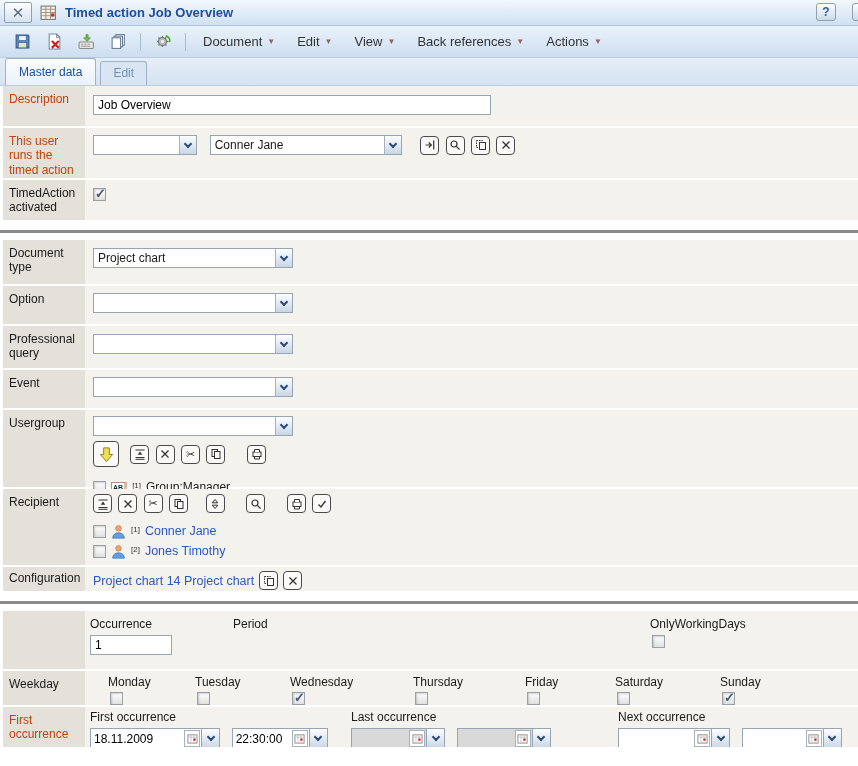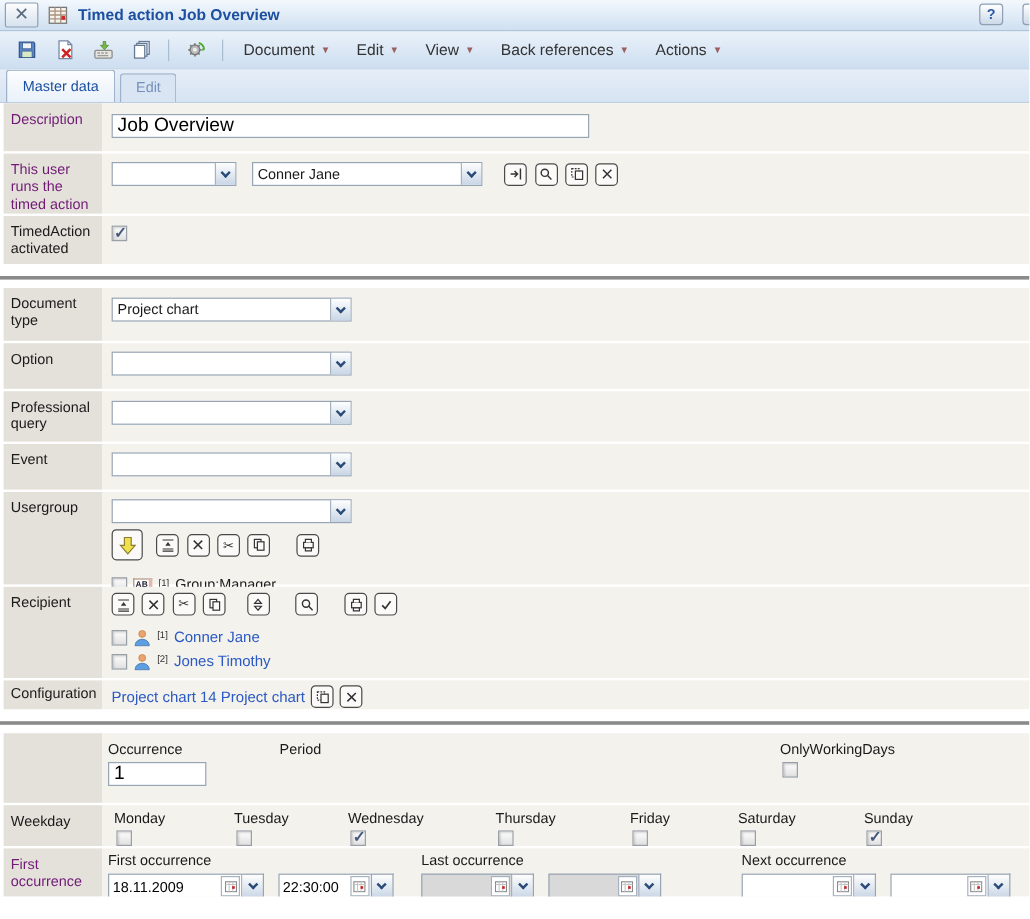--- a/index.html
+++ b/index.html
@@ -32,28 +32,28 @@
   
   .tabstrip { height:28px; background:linear-gradient(#e6eef8,#d5e3f2); display:flex; align-items:flex-end;
               padding-left:5px; border-bottom:1px solid #bccddf; }
   .tab { font-size:12px; border:1px solid #9fb2ca; border-bottom:none; border-radius:3px 3px 0 0; margin-right:4px; }
   .tab.active { background:linear-gradient(#fcfdfe,#e9f1f9); color:#1c4fa0; font-weight:normal; padding:6px 13px 6px; }
   .tab.inactive { background:#d9e5f3; color:#7490ba; padding:4px 12px 5px; }
 
   
   .frow { display:flex; border-bottom:2px solid #fff; padding-left:3px; background:#fff; }
   .flabel { width:82px; flex:none; background:#e4e1db; padding:6px 4px 0 6px; font-size:12px; line-height:1.2; }
-  .flabel.red { color:#701a75; }
+  .flabel.red { color:#c2410c; }
   .ffield { flex:1; background:#f4f2ed; position:relative; }
   .hrband { height:18px; background:#fff; display:flex; align-items:center; }
   .hrband .line { height:3px; background:#8a8a8a; width:100%; }
 
   
   .tinput { border:1px solid #97a4b4; background:#fff; height:20px; font-family:"Liberation Sans",sans-serif;
-            font-size:16px; padding:1px 4px; outline:none; }
+            font-size:12px; padding:1px 4px; outline:none; }
   .sel { display:inline-flex; border:1px solid #97a4b4; background:#fff; height:20px; vertical-align:middle; }
   .sel-val { flex:1; font-size:12px; padding:2px 4px; white-space:nowrap; overflow:hidden; }
   .sel-btn { width:17px; flex:none; background:linear-gradient(#fdfefe,#c9d6e6); border-left:1px solid #a7b2c0;
              display:flex; align-items:center; justify-content:center; }
   .chev { width:6px; height:6px; border-left:2px solid #2a4a78; border-bottom:2px solid #2a4a78;
           transform:rotate(-45deg); margin-top:-3px; }
   .cb { width:13px; height:13px; flex:none; border:1px solid #9aa0a8; background:linear-gradient(#fff,#e0e0e0);
         display:inline-block; position:relative; box-shadow:inset 1px 1px 2px rgba(0,0,0,.18); }
   .cb.on::after { content:"✓"; position:absolute; left:1px; top:-3px; font-size:13px; font-weight:bold; color:#44597c; }
 
@@ -442,21 +442,21 @@
       <div class="abscol" style="left:565px">
         <div class="collabel">OnlyWorkingDays</div>
         <span class="cb" style="margin-left:2px"></span>
       </div>
     </div>
   </div>
 
   <div class="frow" style="height:36px">
     <div class="flabel">Weekday</div>
     <div class="ffield">
-      <div class="wday" style="left:10px"><div>Monday</div><span class="cb"></span></div>
+      <div class="wday" style="left:23px"><div>Monday</div><span class="cb"></span></div>
       <div class="wday" style="left:110px"><div>Tuesday</div><span class="cb"></span></div>
       <div class="wday" style="left:205px"><div>Wednesday</div><span class="cb on"></span></div>
       <div class="wday" style="left:328px"><div>Thursday</div><span class="cb"></span></div>
       <div class="wday" style="left:440px"><div>Friday</div><span class="cb"></span></div>
       <div class="wday" style="left:530px"><div>Saturday</div><span class="cb"></span></div>
       <div class="wday" style="left:635px"><div>Sunday</div><span class="cb on"></span></div>
     </div>
   </div>
 
   <div class="frow" style="height:42px">

